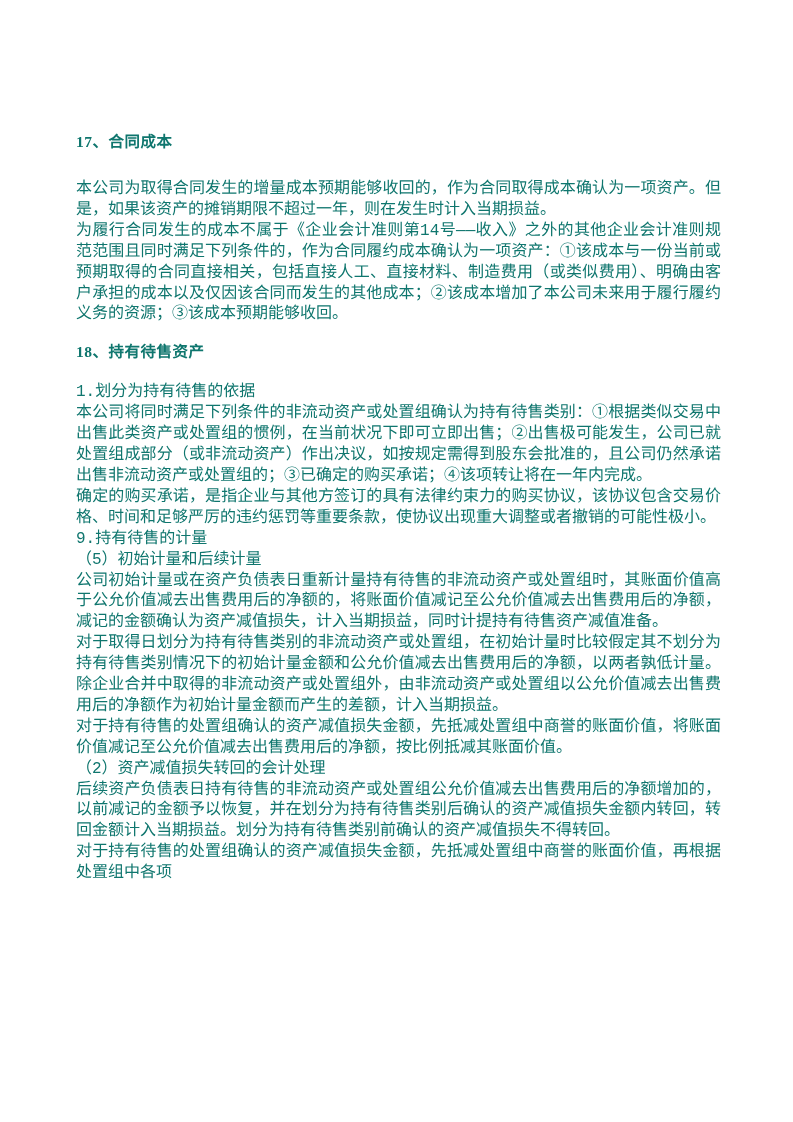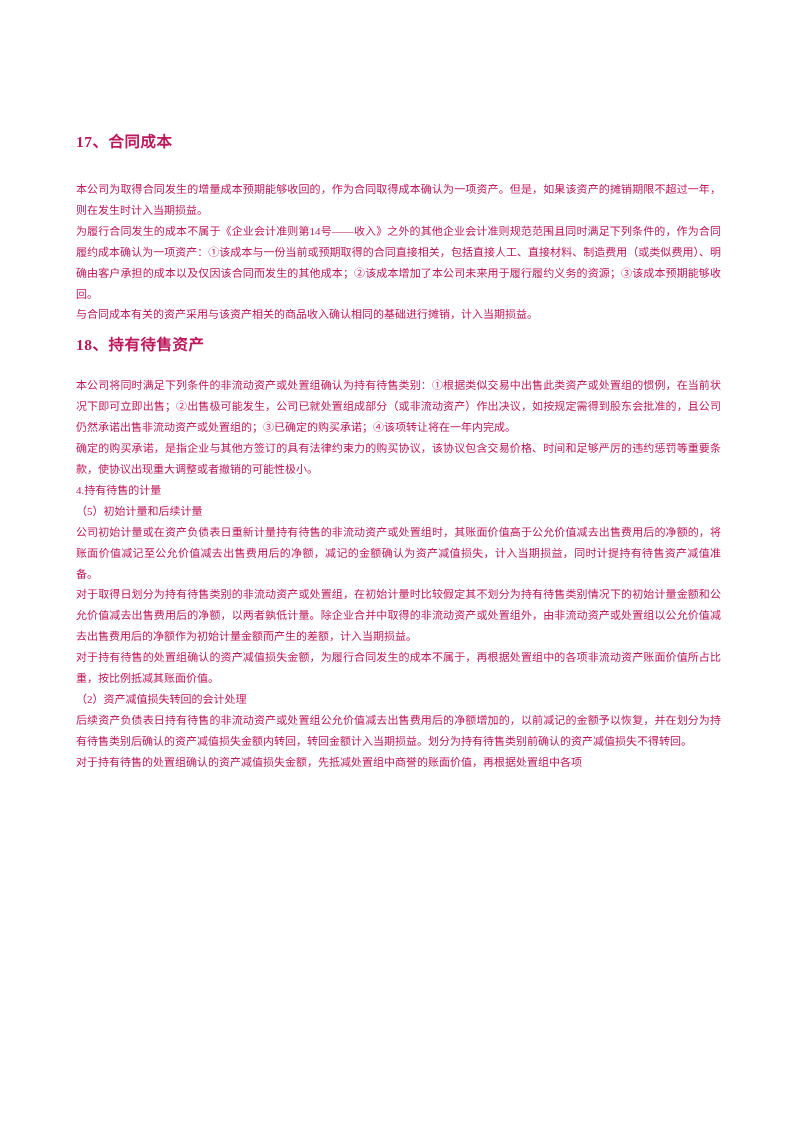--- a/index.html
+++ b/index.html
@@ -8,67 +8,68 @@
     background: #ffffff;
   }
   .page {
     position: relative;
     width: 793px;
     height: 1122px;
     margin: 0 auto;
     background: #ffffff;
     overflow: hidden;
     font-family: "Liberation Serif", "DejaVu Serif", serif;
-    color: #be185d;
+    color: #0f766e;
     box-sizing: border-box;
     padding: 131px 72px 0 76px;
   }
   .section-heading {
     font-size: 15.5px;
     line-height: 21px;
     font-weight: bold;
     margin: 0 0 27px 0;
     letter-spacing: 0.5px;
   }
   .section-heading.second {
-    margin-top: 9px;
+    margin-top: 16px;
     margin-bottom: 20px;
   }
   .doc-body {
-    font-size: 11px;
+    font-size: 16px;
     line-height: 20.9px;
     text-align: justify;
     text-justify: inter-ideograph;
+    font-family: Liberation Mono, monospace;
   }
   .doc-body p {
     margin: 0;
     padding: 0;
   }
 </style>
 </head>
 <body>
 
 <div class="page">
 
   <h2 class="section-heading">17、合同成本</h2>
 
   <div class="doc-body">
     <p>本公司为取得合同发生的增量成本预期能够收回的，作为合同取得成本确认为一项资产。但是，如果该资产的摊销期限不超过一年，则在发生时计入当期损益。</p>
     <p>为履行合同发生的成本不属于《企业会计准则第14号——收入》之外的其他企业会计准则规范范围且同时满足下列条件的，作为合同履约成本确认为一项资产：①该成本与一份当前或预期取得的合同直接相关，包括直接人工、直接材料、制造费用（或类似费用）、明确由客户承担的成本以及仅因该合同而发生的其他成本；②该成本增加了本公司未来用于履行履约义务的资源；③该成本预期能够收回。</p>
-    <p>与合同成本有关的资产采用与该资产相关的商品收入确认相同的基础进行摊销，计入当期损益。</p>
   </div>
 
   <h2 class="section-heading second">18、持有待售资产</h2>
 
   <div class="doc-body">
+    <p>1.划分为持有待售的依据</p>
     <p>本公司将同时满足下列条件的非流动资产或处置组确认为持有待售类别：①根据类似交易中出售此类资产或处置组的惯例，在当前状况下即可立即出售；②出售极可能发生，公司已就处置组成部分（或非流动资产）作出决议，如按规定需得到股东会批准的，且公司仍然承诺出售非流动资产或处置组的；③已确定的购买承诺；④该项转让将在一年内完成。</p>
     <p>确定的购买承诺，是指企业与其他方签订的具有法律约束力的购买协议，该协议包含交易价格、时间和足够严厉的违约惩罚等重要条款，使协议出现重大调整或者撤销的可能性极小。</p>
-    <p>4.持有待售的计量</p>
+    <p>9.持有待售的计量</p>
     <p>（5）初始计量和后续计量</p>
     <p>公司初始计量或在资产负债表日重新计量持有待售的非流动资产或处置组时，其账面价值高于公允价值减去出售费用后的净额的，将账面价值减记至公允价值减去出售费用后的净额，减记的金额确认为资产减值损失，计入当期损益，同时计提持有待售资产减值准备。</p>
     <p>对于取得日划分为持有待售类别的非流动资产或处置组，在初始计量时比较假定其不划分为持有待售类别情况下的初始计量金额和公允价值减去出售费用后的净额，以两者孰低计量。除企业合并中取得的非流动资产或处置组外，由非流动资产或处置组以公允价值减去出售费用后的净额作为初始计量金额而产生的差额，计入当期损益。</p>
-    <p>对于持有待售的处置组确认的资产减值损失金额，为履行合同发生的成本不属于，再根据处置组中的各项非流动资产账面价值所占比重，按比例抵减其账面价值。</p>
+    <p>对于持有待售的处置组确认的资产减值损失金额，先抵减处置组中商誉的账面价值，将账面价值减记至公允价值减去出售费用后的净额，按比例抵减其账面价值。</p>
     <p>（2）资产减值损失转回的会计处理</p>
     <p>后续资产负债表日持有待售的非流动资产或处置组公允价值减去出售费用后的净额增加的，以前减记的金额予以恢复，并在划分为持有待售类别后确认的资产减值损失金额内转回，转回金额计入当期损益。划分为持有待售类别前确认的资产减值损失不得转回。</p>
     <p>对于持有待售的处置组确认的资产减值损失金额，先抵减处置组中商誉的账面价值，再根据处置组中各项</p>
   </div>
 
 </div>
 
 </body></html>

